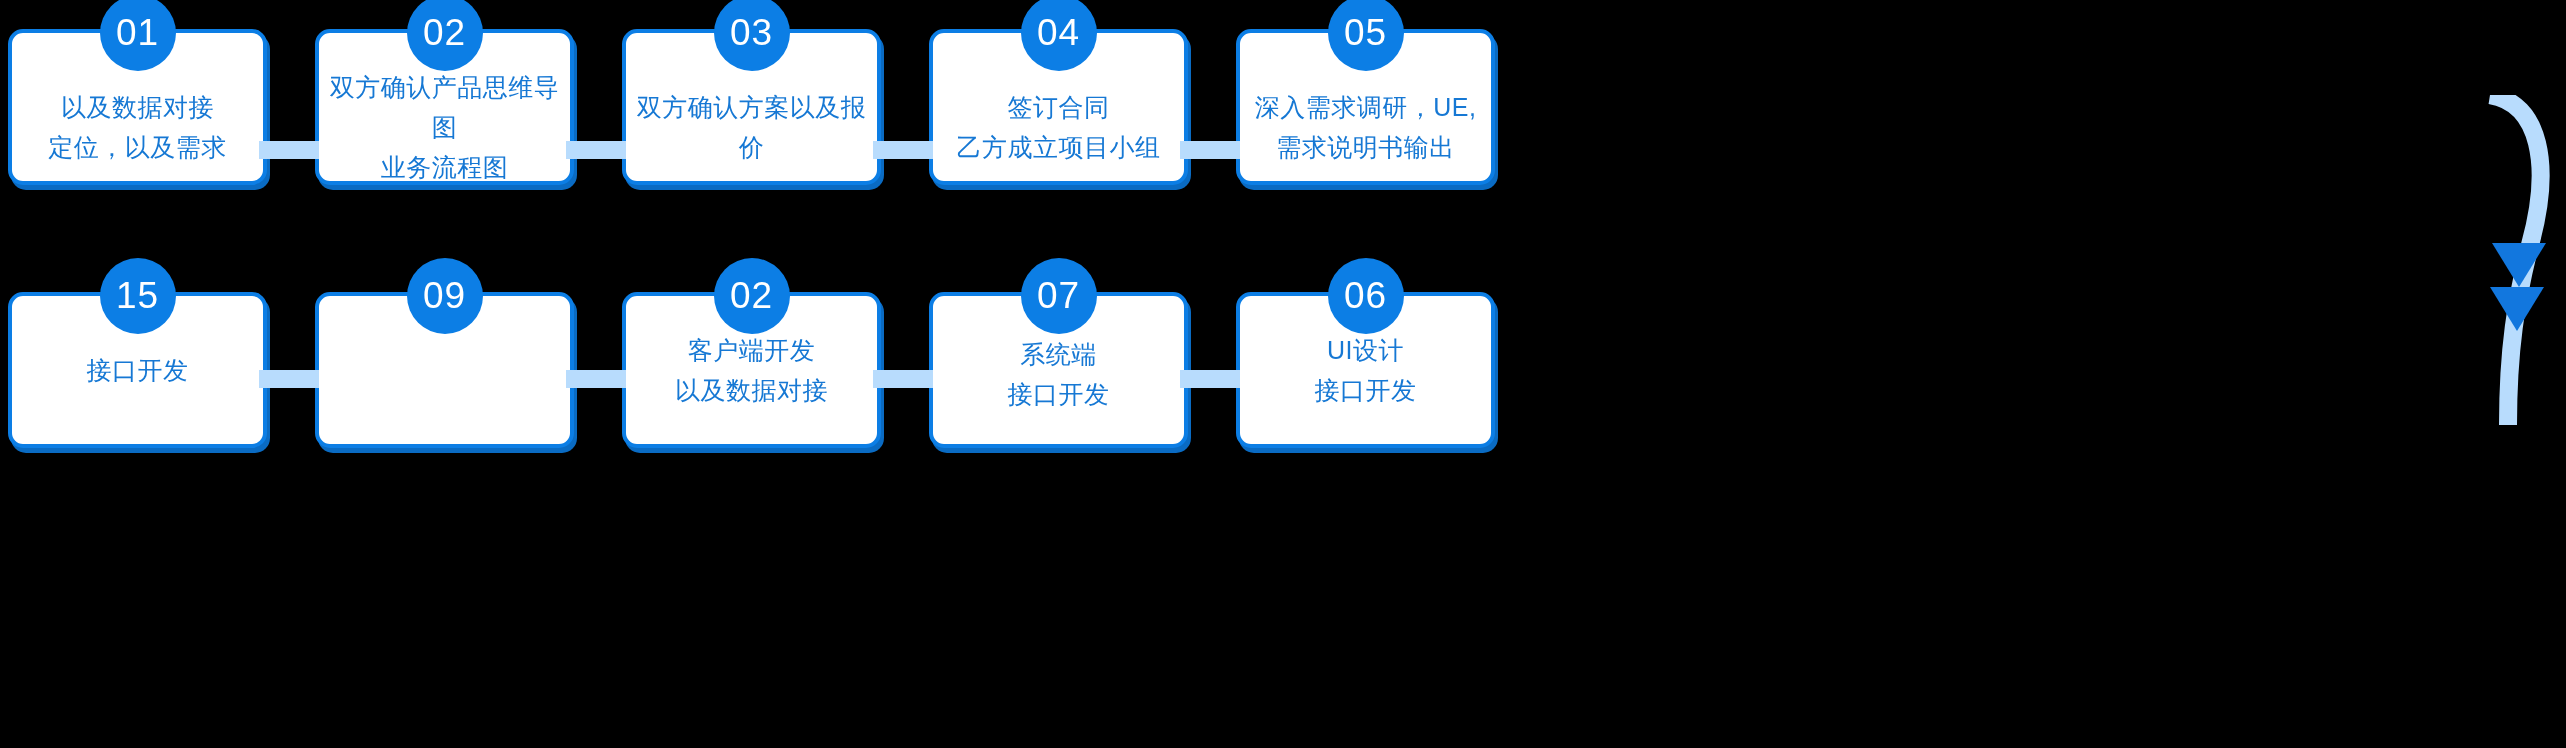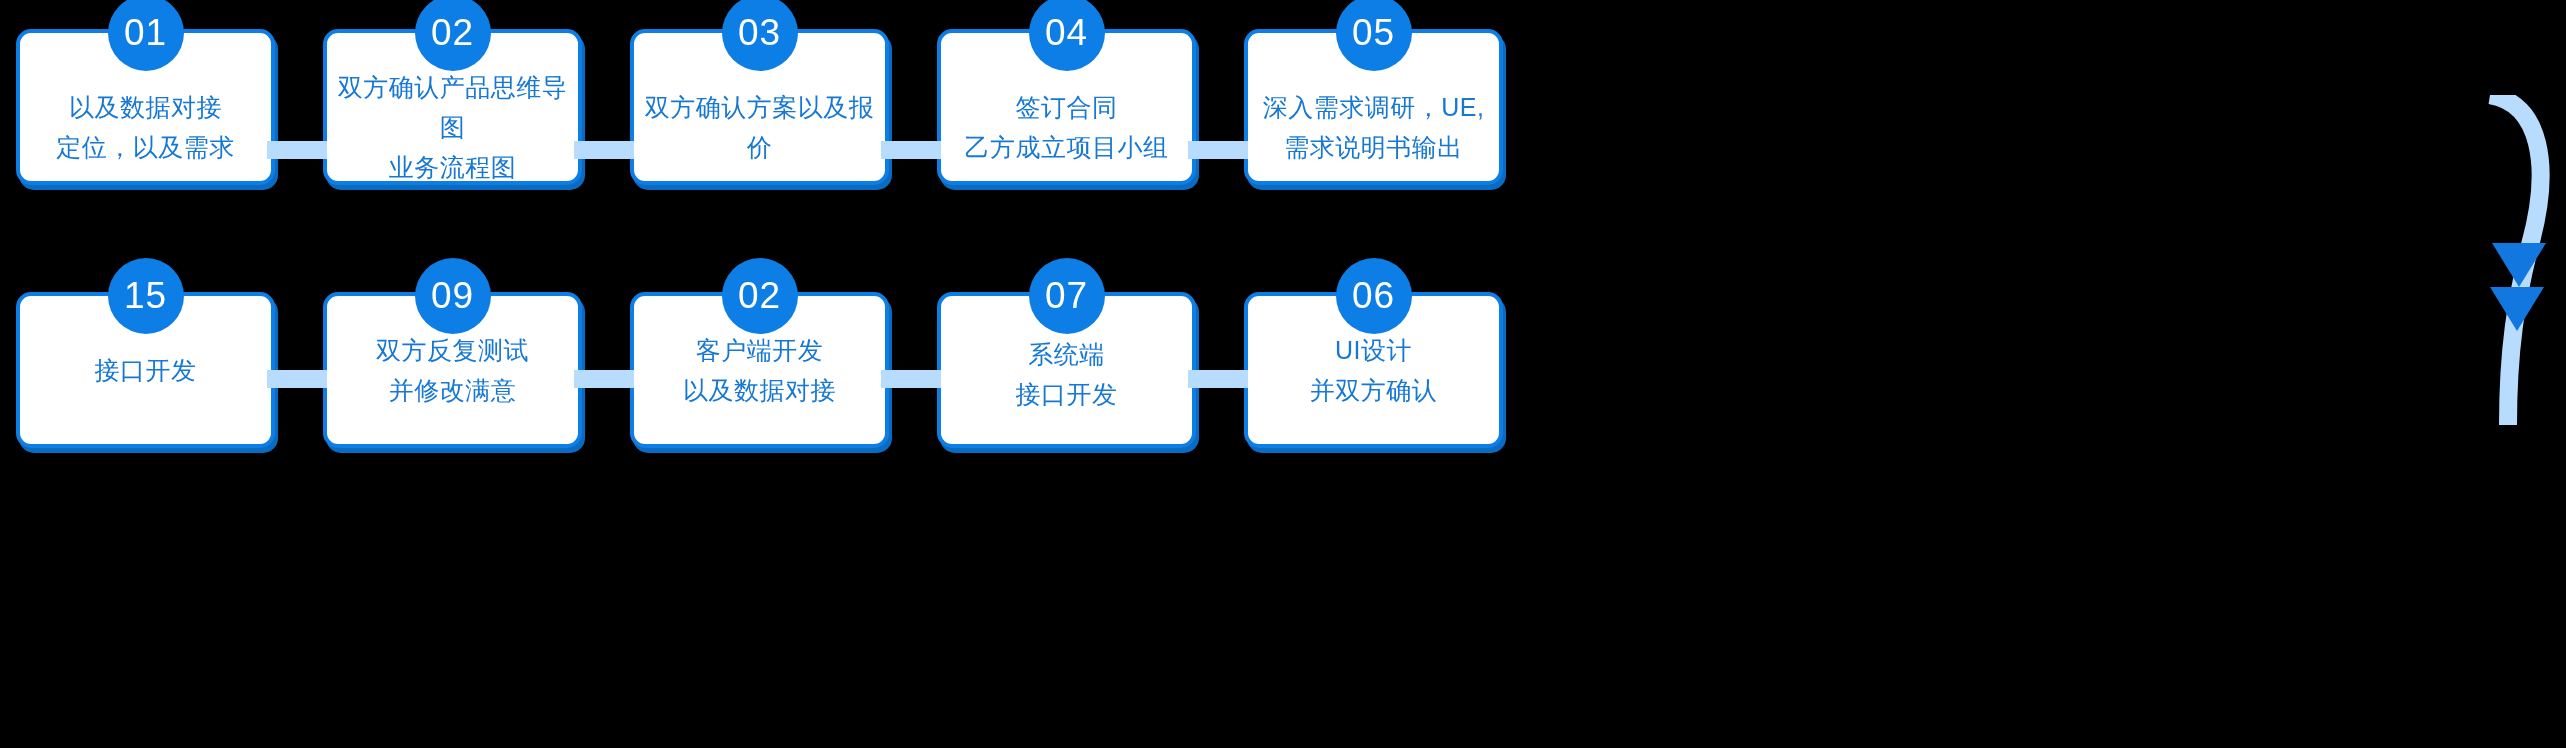--- a/index.html
+++ b/index.html
@@ -4,21 +4,21 @@
 <style>
   html,body{margin:0;padding:0;background:#000;}
   body{
     width:2566px;height:748px;
     font-family:"Liberation Sans","DejaVu Sans",sans-serif;
     overflow:hidden;
   }
   #stage{position:relative;width:2566px;height:748px;background:#000;}
 
   
-  .row{position:absolute;left:8px;width:2276px;height:156px;}
+  .row{position:absolute;left:0;width:2276px;height:156px;}
   #row-top{top:29px;}
   #row-bottom{top:292px;}
 
   
   .step{
     position:absolute;
     width:259px;height:156px;
     box-sizing:border-box;
     background:#ffffff;
     border:4px solid #0C7EE5;
@@ -124,40 +124,38 @@
     <div class="connector" style="left:873px;top:78px;width:60px;"></div>
     <div class="connector" style="left:1180px;top:78px;width:60px;"></div>
 
     <div class="step" style="left:8px;">
       <div class="badge">15</div>
       <div class="step-text" style="margin-top:0;">接口开发</div>
     </div>
 
     <div class="step" style="left:315px;">
       <div class="badge">09</div>
-      <div class="step-text" style="margin-top:0;">双方反复测试
-并修改满意</div>
     </div>
 
     <div class="step" style="left:622px;">
       <div class="badge">02</div>
       <div class="step-text" style="margin-top:0;">客户端开发
 以及数据对接</div>
     </div>
 
     <div class="step" style="left:929px;">
       <div class="badge">07</div>
       <div class="step-text" style="margin-top:4px;">系统端
 接口开发</div>
     </div>
 
     <div class="step" style="left:1236px;">
       <div class="badge">06</div>
       <div class="step-text" style="margin-top:0;">UI设计
-并双方确认</div>
+接口开发</div>
     </div>
   </div>
 
   <svg id="return-arrow" viewBox="0 0 186 330">
 
     <path d="M 110 0
              C 160 8, 172 70, 150 150
              C 136 205, 128 255, 128 330" fill="none" stroke="#B8DCFD" stroke-width="18" stroke-linecap="butt"></path>
 
     <polygon points="112,148 166,148 139,192" fill="#1277DE"></polygon>

